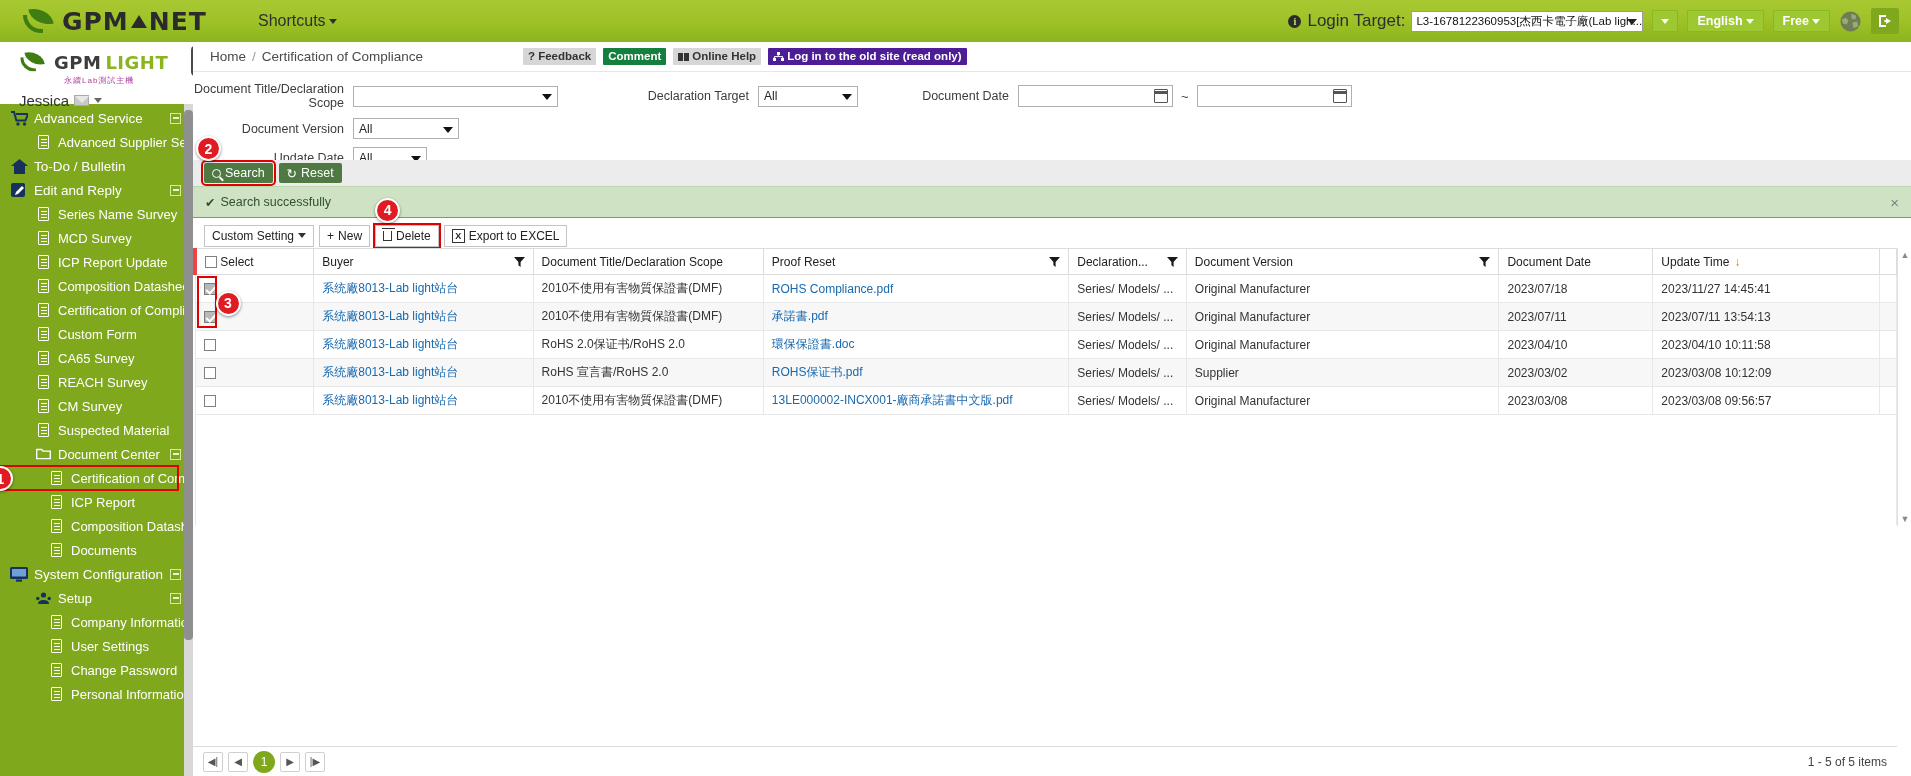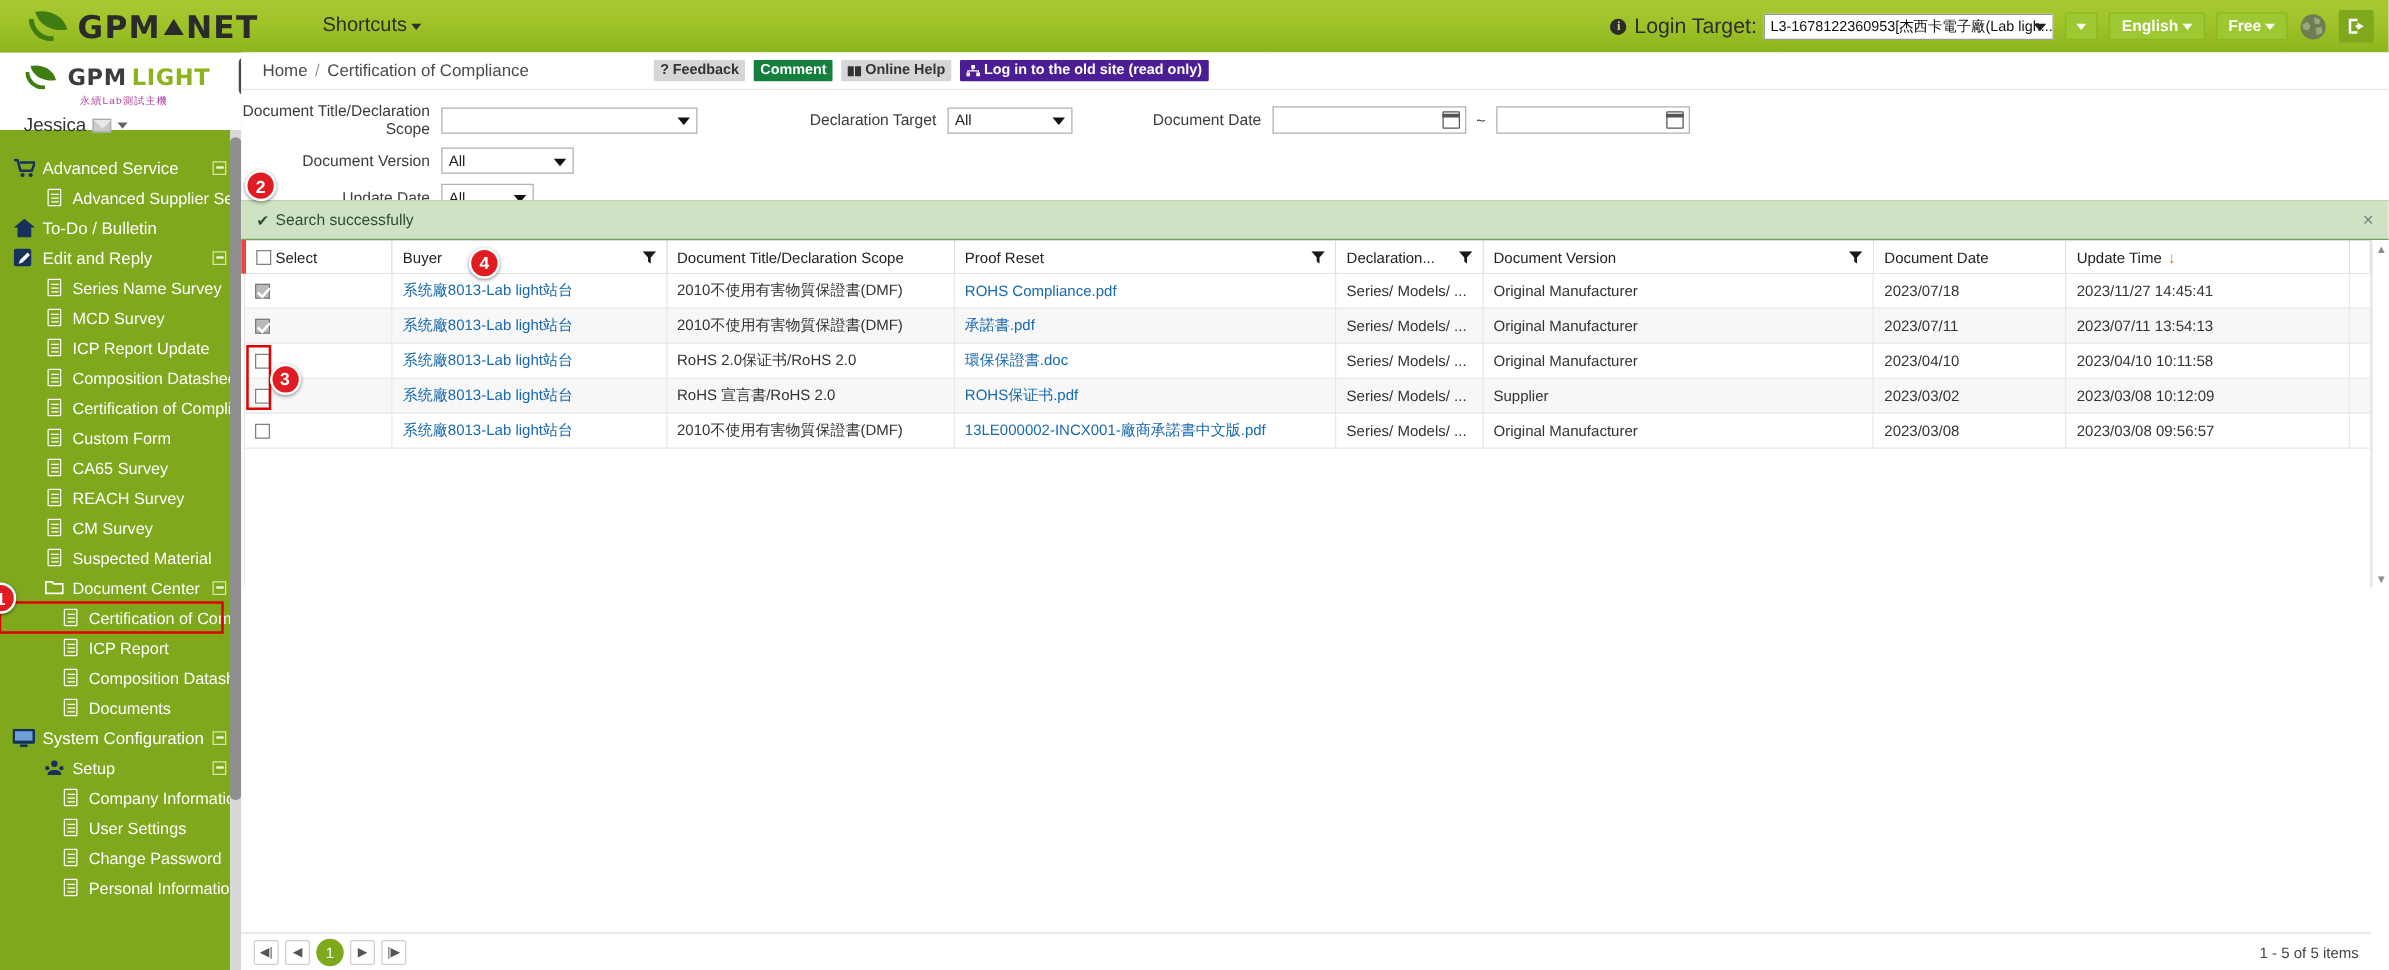--- a/index.html
+++ b/index.html
@@ -120,21 +120,21 @@
   .mail-icon::after {
     content: ""; position: absolute; left: 0; top: 0; width: 0; height: 0;
     border-left: 7px solid transparent; border-right: 7px solid transparent;
     border-top: 7px solid #e8e8e8;
   }
   .collapse-btn {
     position: absolute; right: -28px; top: 4px; width: 30px; height: 30px;
     background: #4a4a4a; border-radius: 4px;
     display: flex; align-items: center; justify-content: center; cursor: pointer;
   }
-  .nav { padding-top: 18px; }
+  .nav { padding-top: 2px; }
   .nav-item {
     display: flex; align-items: center; height: 24px; color: #fff;
     font-size: 13px; cursor: pointer; padding-left: 10px; position: relative;
     white-space: nowrap;
   }
   .nav-item.lvl1 { font-size: 13.5px; padding-left: 9px; }
   .nav-item.lvl2 { padding-left: 33px; }
   .nav-item.lvl3 { padding-left: 46px; }
   .nav-icon {
     width: 20px; display: inline-flex; align-items: center;
@@ -669,27 +669,55 @@
         <div class="flabel" style="width:160px;">
           <span>Update Date</span>
         </div>
         <div class="sel" style="width:74px;">
           <span>All</span>
           <span class="caret"></span>
         </div>
       </div>
     </div>
 
+    <div class="actionbar">
+      <div class="gbtn boxed">
+        <span class="magnify"></span>
+        <span>Search</span>
+      </div>
+      <div class="gbtn">
+        <span>↻</span>
+        <span>Reset</span>
+      </div>
+    </div>
 
     <div class="alertbar">
       <span style="margin-right:5px;">✔</span>
       <span>Search successfully</span>
       <span class="alert-x">×</span>
     </div>
 
+    <div class="toolbar">
+      <div class="tbtn">
+        <span>Custom Setting</span>
+        <span class="caret-sm" style="color:#333"></span>
+      </div>
+      <div class="tbtn">
+        <span>+</span>
+        <span>New</span>
+      </div>
+      <div class="tbtn boxed">
+        <span class="trash"></span>
+        <span>Delete</span>
+      </div>
+      <div class="tbtn">
+        <span class="xl-ico">X</span>
+        <span>Export to EXCEL</span>
+      </div>
+    </div>
 
     <div class="tablewrap">
       <table class="grid">
         <colgroup>
           <col style="width:98px">
             <col style="width:181px">
             <col style="width:190px">
           <col style="width:252px">
             <col style="width:97px">
             <col style="width:258px">

